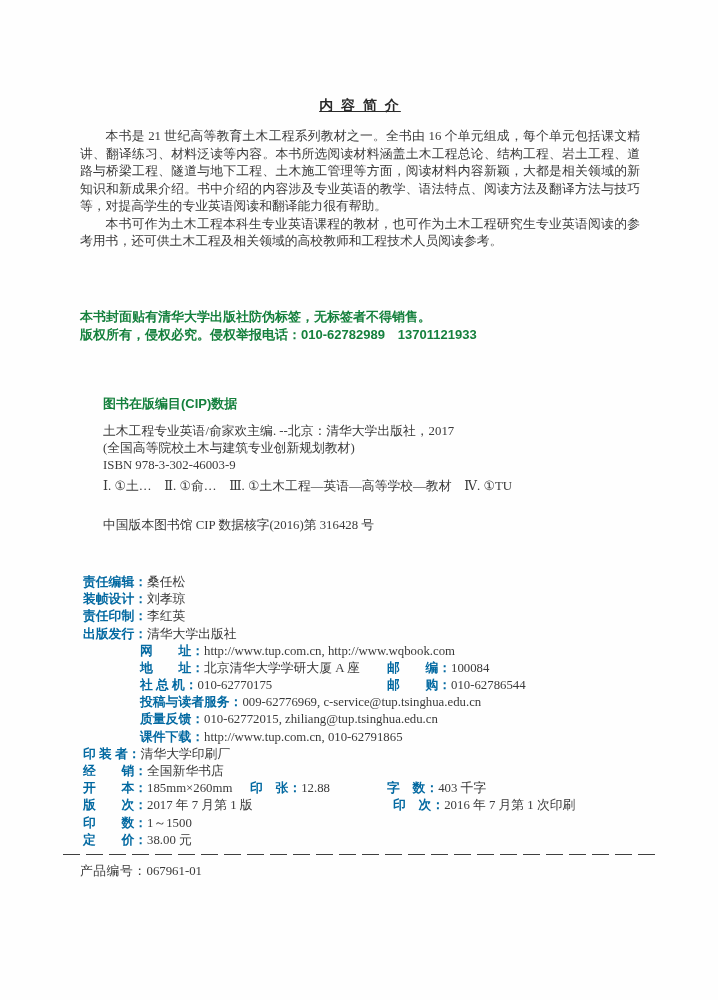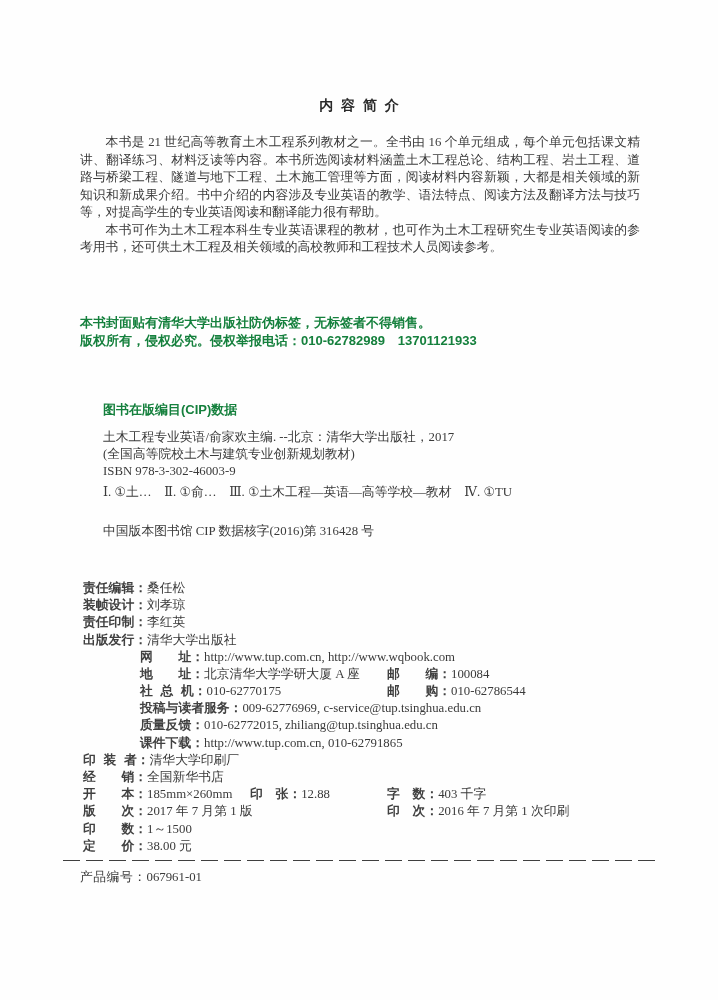--- a/index.html
+++ b/index.html
@@ -16,21 +16,22 @@
     overflow: hidden;
   }
   
   .intro-title {
     text-align: center;
     font-family: "Liberation Sans", "DejaVu Sans", sans-serif;
     font-weight: bold;
     font-size: 14px;
     letter-spacing: 2px;
     color: #2a2a2a;
-    margin-bottom: 19px;
+    margin-bottom: 13px;
+    text-decoration: underline;
   }
   .intro p {
     font-size: 12.8px;
     line-height: 17.5px;
     text-align: justify;
     text-indent: 2em;
     color: #3a3a3a;
   }
   
   .notice { margin-top: 57px; }
@@ -59,23 +60,23 @@
     position: relative;
     font-size: 12.8px;
     line-height: 17.2px;
     height: 17.2px;
     white-space: nowrap;
     color: #3a3a3a;
   }
   .crow.indent { padding-left: 57px; }
   .citem.abs { position: absolute; top: 0; padding-left: 27px; }
   .clbl {
-    font-family: Liberation Mono, monospace;
+    font-family: Liberation Serif, serif;
     font-weight: bold;
-    color: #404040;
+    color: #0369a1;
   }
   .cval { font-family: "Liberation Serif", "DejaVu Serif", serif; }
   
   .divider {
     height: 2px;
     margin: 5px 0 0 -17px;
     width: 595px;
     background: repeating-linear-gradient(90deg, #3f3f3f 0 17px, transparent 17px 23px);
     background-size: 100% 1.4px;
     background-repeat: no-repeat;
@@ -116,21 +117,21 @@
       <div class="crow"><span class="citem"><span class="clbl">出版发行：</span><span class="cval">清华大学出版社</span></span></div>
       <div class="crow indent"><span class="citem"><span class="clbl">网　　址：</span><span class="cval">http://www.tup.com.cn, http://www.wqbook.com</span></span></div>
       <div class="crow indent"><span class="citem"><span class="clbl">地　　址：</span><span class="cval">北京清华大学学研大厦 A 座</span></span><span class="citem abs" style="left: 277px;"><span class="clbl">邮　　编：</span><span class="cval">100084</span></span></div>
       <div class="crow indent"><span class="citem"><span class="clbl">社 总 机：</span><span class="cval">010-62770175</span></span><span class="citem abs" style="left: 277px;"><span class="clbl">邮　　购：</span><span class="cval">010-62786544</span></span></div>
       <div class="crow indent"><span class="citem"><span class="clbl">投稿与读者服务：</span><span class="cval">009-62776969, c-service@tup.tsinghua.edu.cn</span></span></div>
       <div class="crow indent"><span class="citem"><span class="clbl">质量反馈：</span><span class="cval">010-62772015, zhiliang@tup.tsinghua.edu.cn</span></span></div>
       <div class="crow indent"><span class="citem"><span class="clbl">课件下载：</span><span class="cval">http://www.tup.com.cn, 010-62791865</span></span></div>
       <div class="crow"><span class="citem"><span class="clbl">印 装 者：</span><span class="cval">清华大学印刷厂</span></span></div>
       <div class="crow"><span class="citem"><span class="clbl">经　　销：</span><span class="cval">全国新华书店</span></span></div>
       <div class="crow"><span class="citem"><span class="clbl">开　　本：</span><span class="cval">185mm×260mm</span></span><span class="citem abs" style="left: 140px;"><span class="clbl">印　张：</span><span class="cval">12.88</span></span><span class="citem abs" style="left: 277px;"><span class="clbl">字　数：</span><span class="cval">403 千字</span></span></div>
-      <div class="crow"><span class="citem"><span class="clbl">版　　次：</span><span class="cval">2017 年 7 月第 1 版</span></span><span class="citem abs" style="left: 277px;"><span class="clbl">印　次：</span><span class="cval">2016 年 7 月第 1 次印刷</span></span></div>
+      <div class="crow"><span class="citem"><span class="clbl">版　　次：</span><span class="cval">2017 年 7 月第 1 版</span></span><span class="citem abs" style="left: 283px;"><span class="clbl">印　次：</span><span class="cval">2016 年 7 月第 1 次印刷</span></span></div>
       <div class="crow"><span class="citem"><span class="clbl">印　　数：</span><span class="cval">1～1500</span></span></div>
       <div class="crow"><span class="citem"><span class="clbl">定　　价：</span><span class="cval">38.00 元</span></span></div>
     </section>
 
   <div class="divider"></div>
   <p class="product"><span class="plabel">产品编号：</span><span>067961-01</span></p>
 
 </div>
 
 </body></html>

